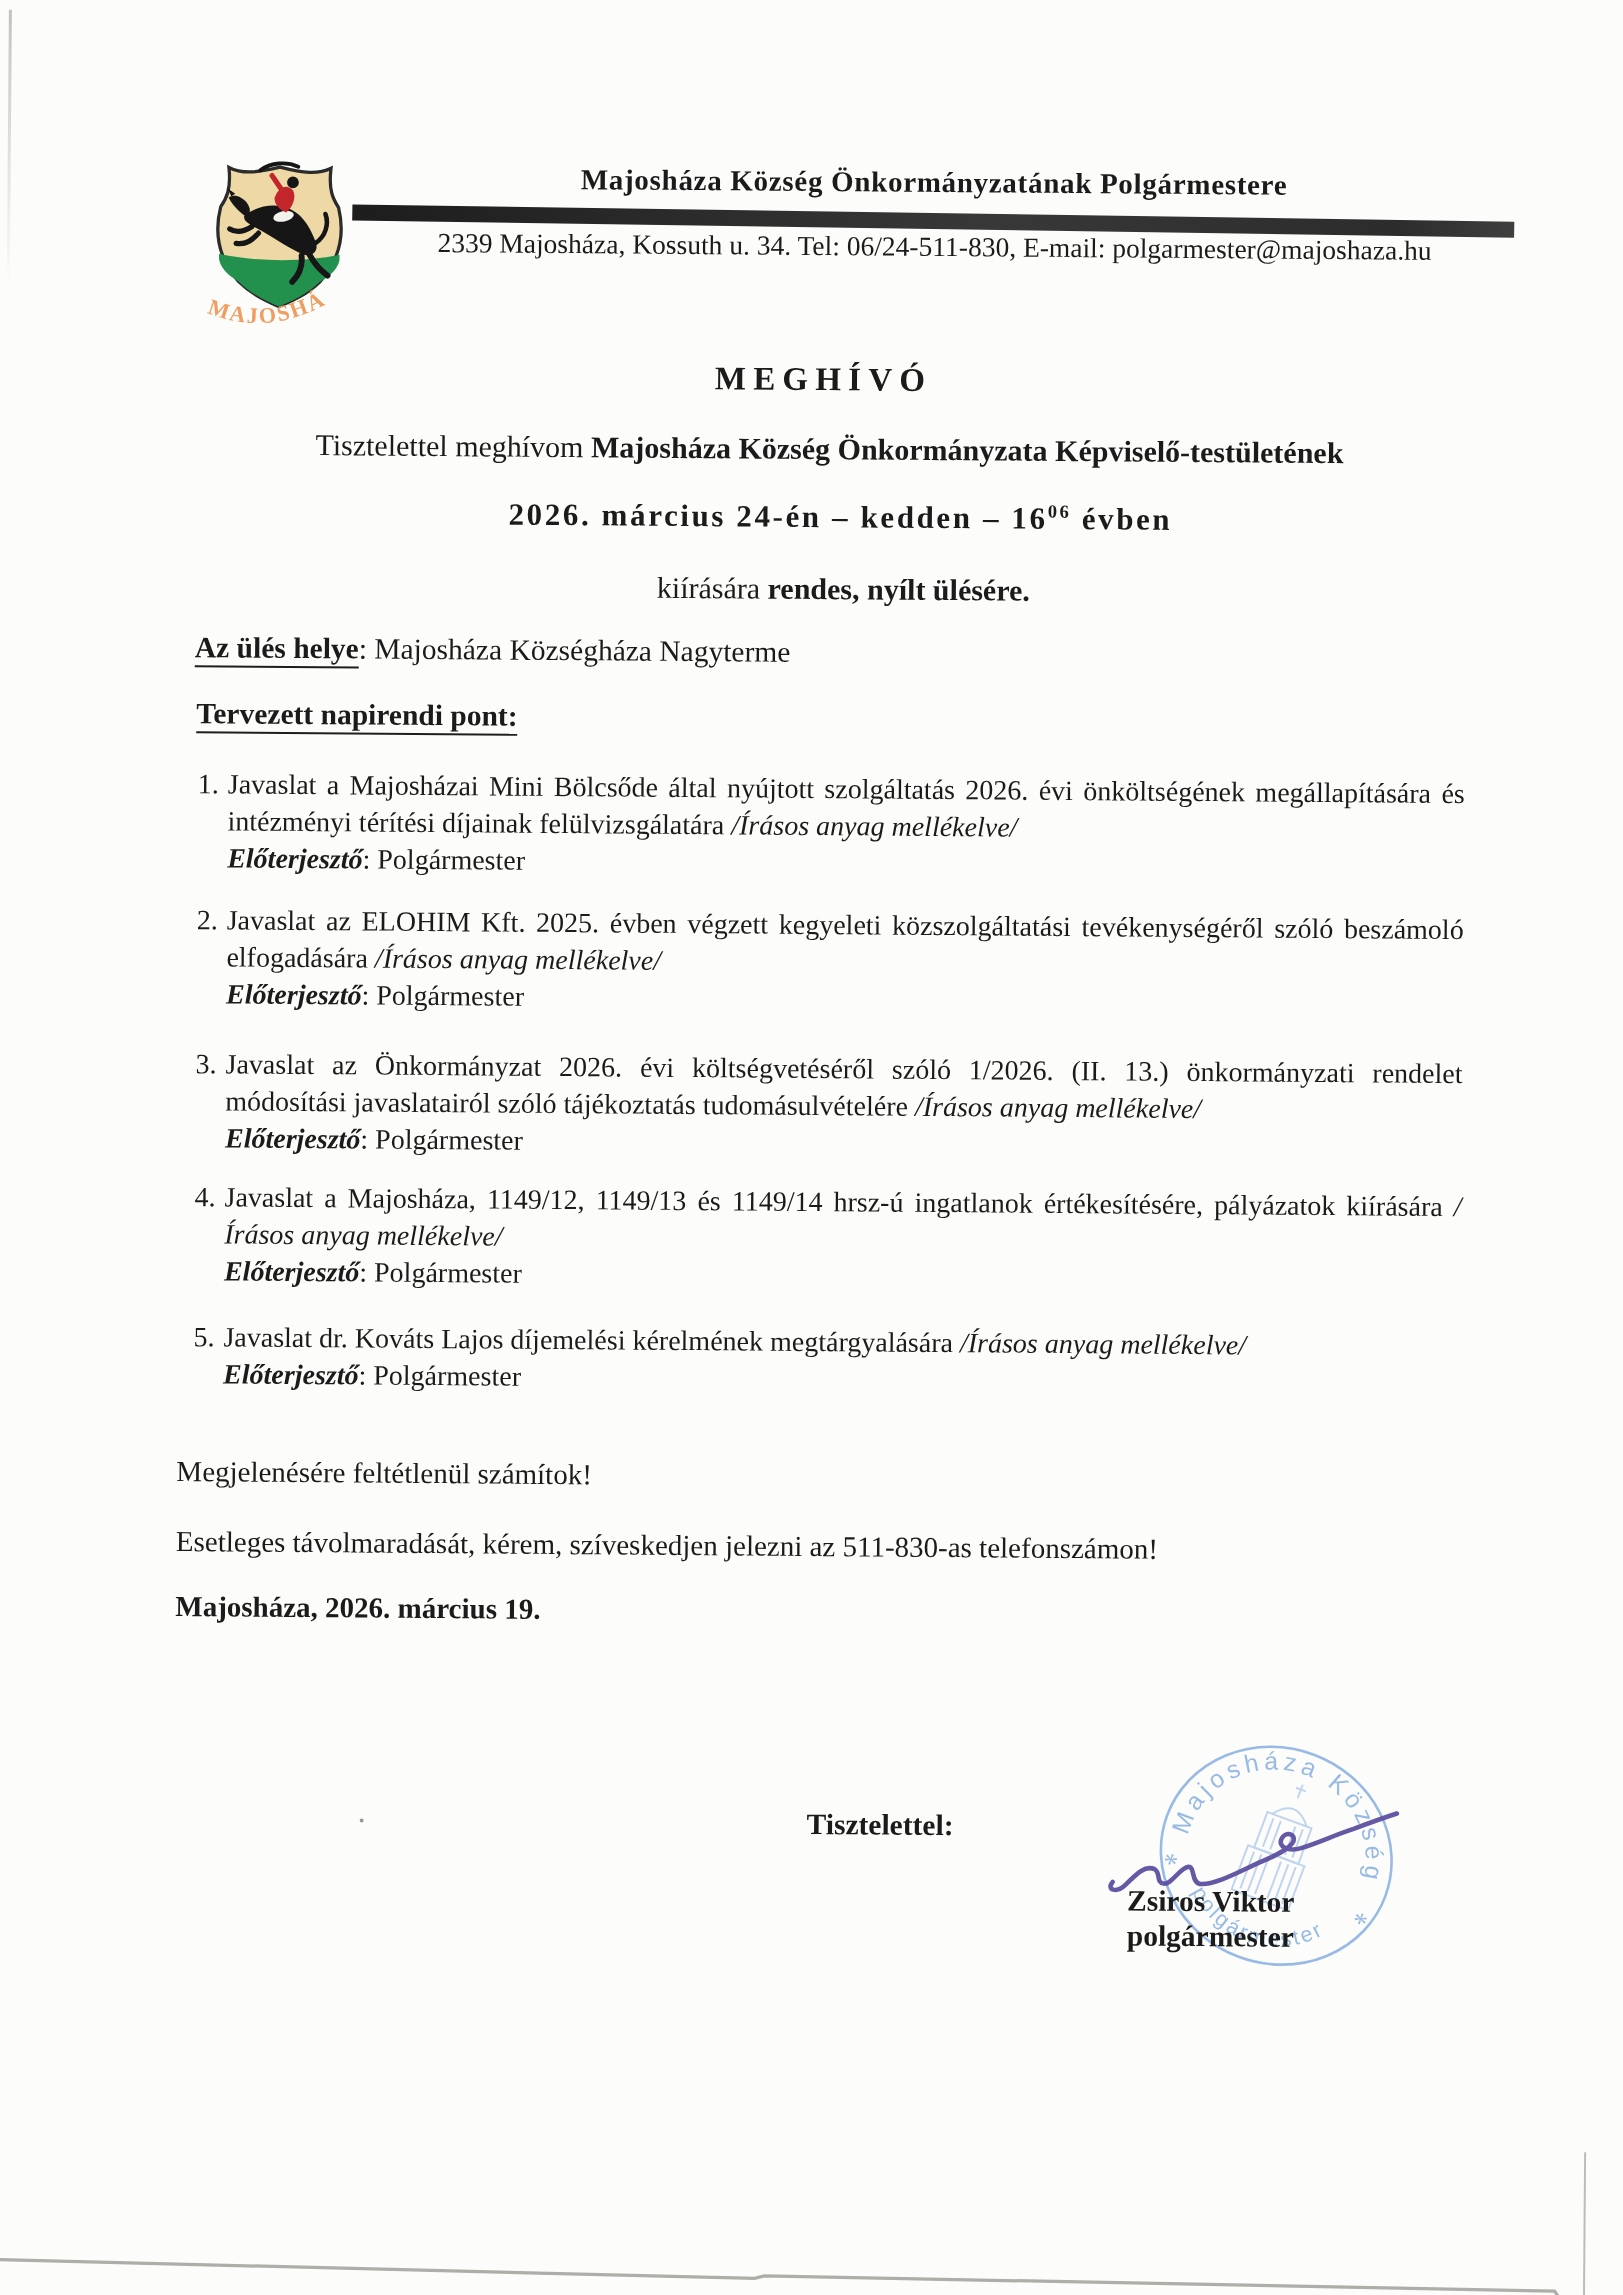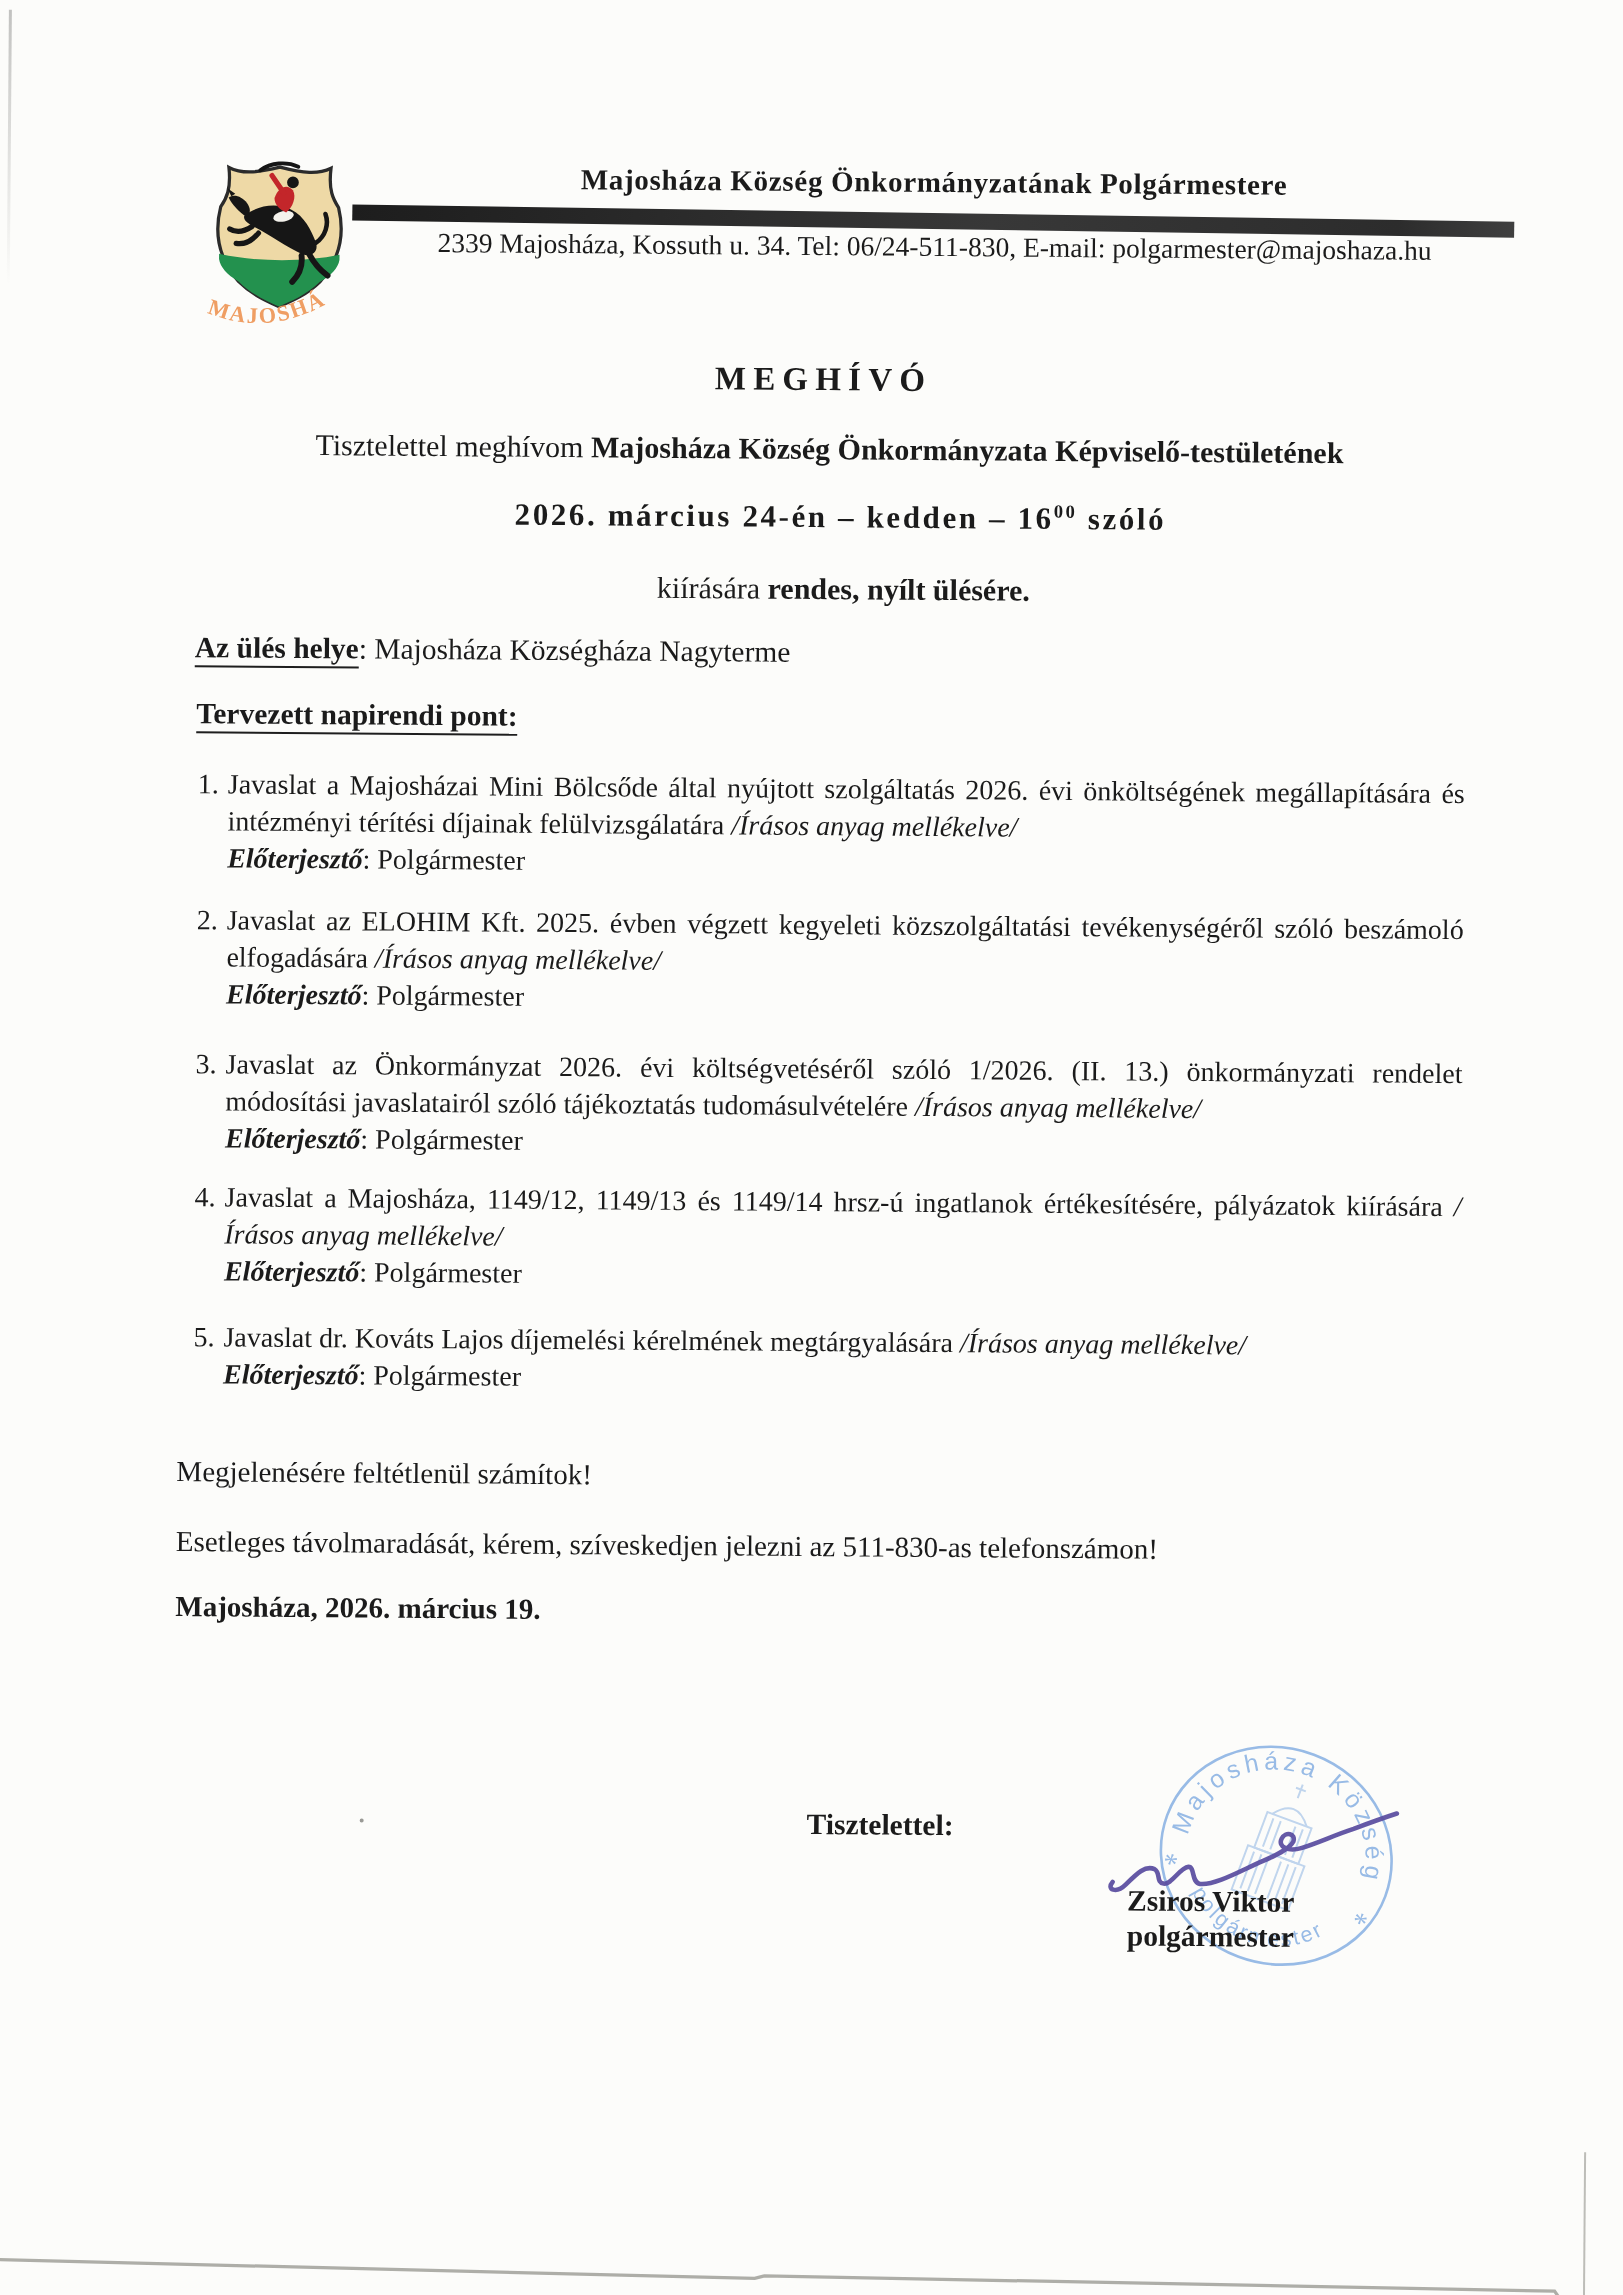--- a/index.html
+++ b/index.html
@@ -153,21 +153,21 @@
     </svg>
 
     <div class="abs header-title">Majosháza Község Önkormányzatának Polgármestere</div>
     <div class="abs header-bar"></div>
     <div class="abs header-address">2339 Majosháza, Kossuth u. 34. Tel: 06/24-511-830, E-mail: polgarmester@majoshaza.hu</div>
 
     <div class="abs doc-title">MEGHÍVÓ</div>
 
     <div class="abs intro-line"><span>Tisztelettel meghívom </span><span class="b">Majosháza Község Önkormányzata Képviselő-testületének</span></div>
 
-    <div class="abs date-line"><span>2026. március 24-én – kedden – 16</span><sup>00</sup><span> szóló</span></div>
+    <div class="abs date-line"><span>2026. március 24-én – kedden – 16</span><sup>06</sup><span> évben</span></div>
 
     <div class="abs held-line"><span>kiírására </span><span class="b">rendes, nyílt ülésére.</span></div>
 
     <div class="abs location-line"><span class="b ul">Az ülés helye</span><span>: Majosháza Községháza Nagyterme</span></div>
 
     <div class="abs agenda-heading"><span class="ul">Tervezett napirendi pont:</span></div>
 
     <div class="abs agenda-item item-1">
       <span class="num">1.</span>
       <div class="itext"><span>Javaslat a Majosházai Mini Bölcsőde által nyújtott szolgáltatás 2026. évi önköltségének megállapítására és intézményi térítési díjainak felülvizsgálatára </span><span class="i">/Írásos anyag mellékelve/</span><br>

